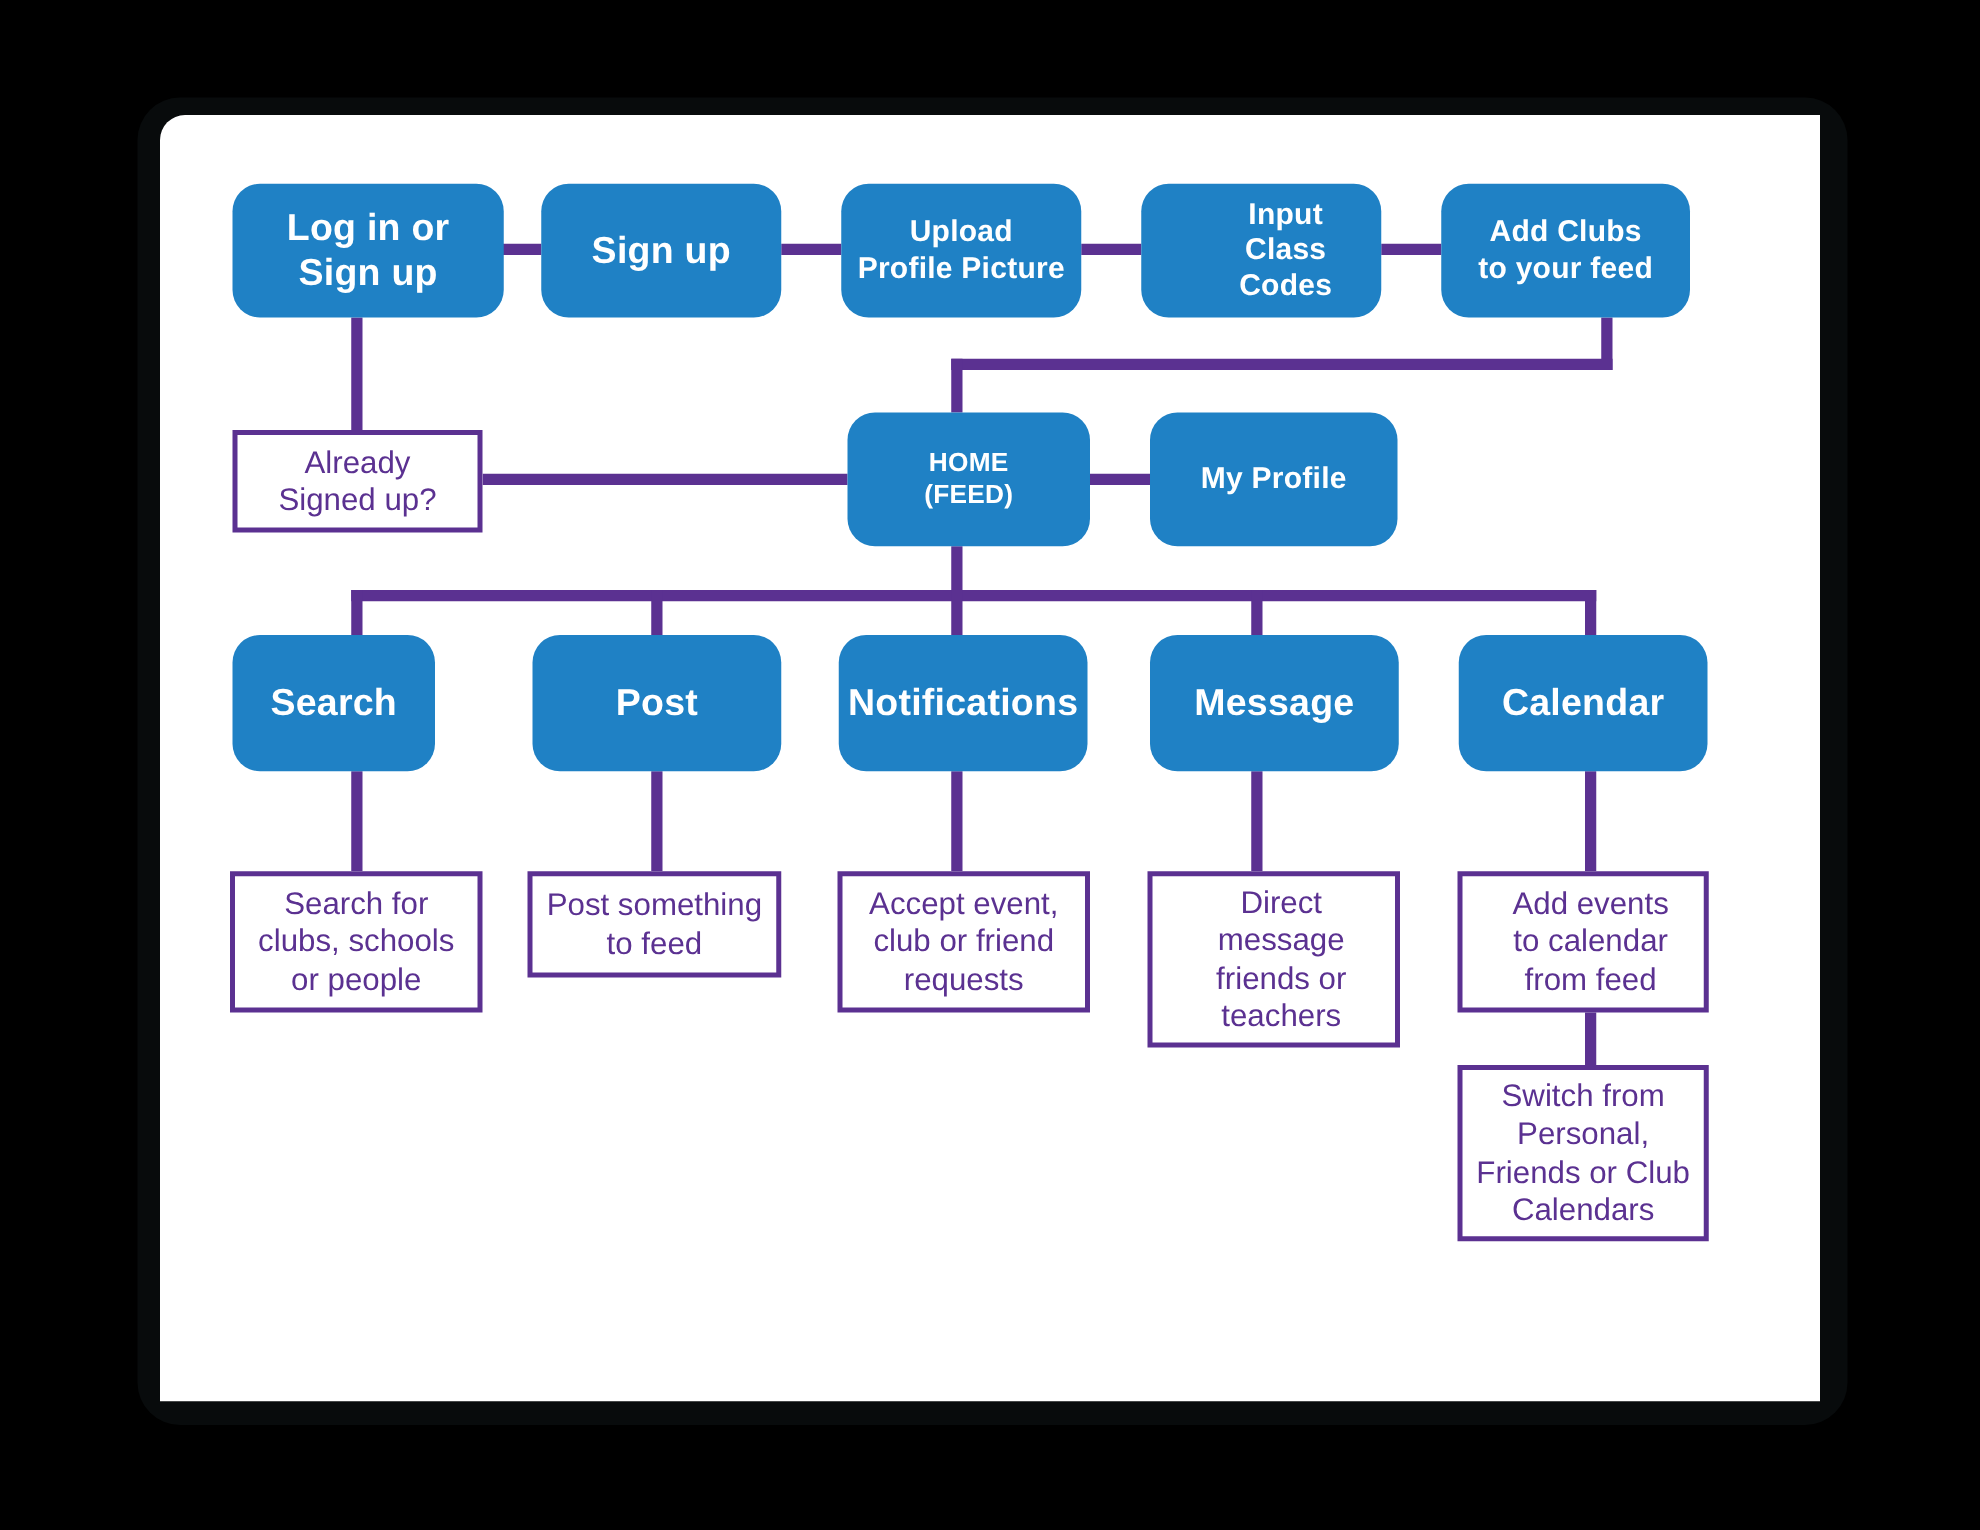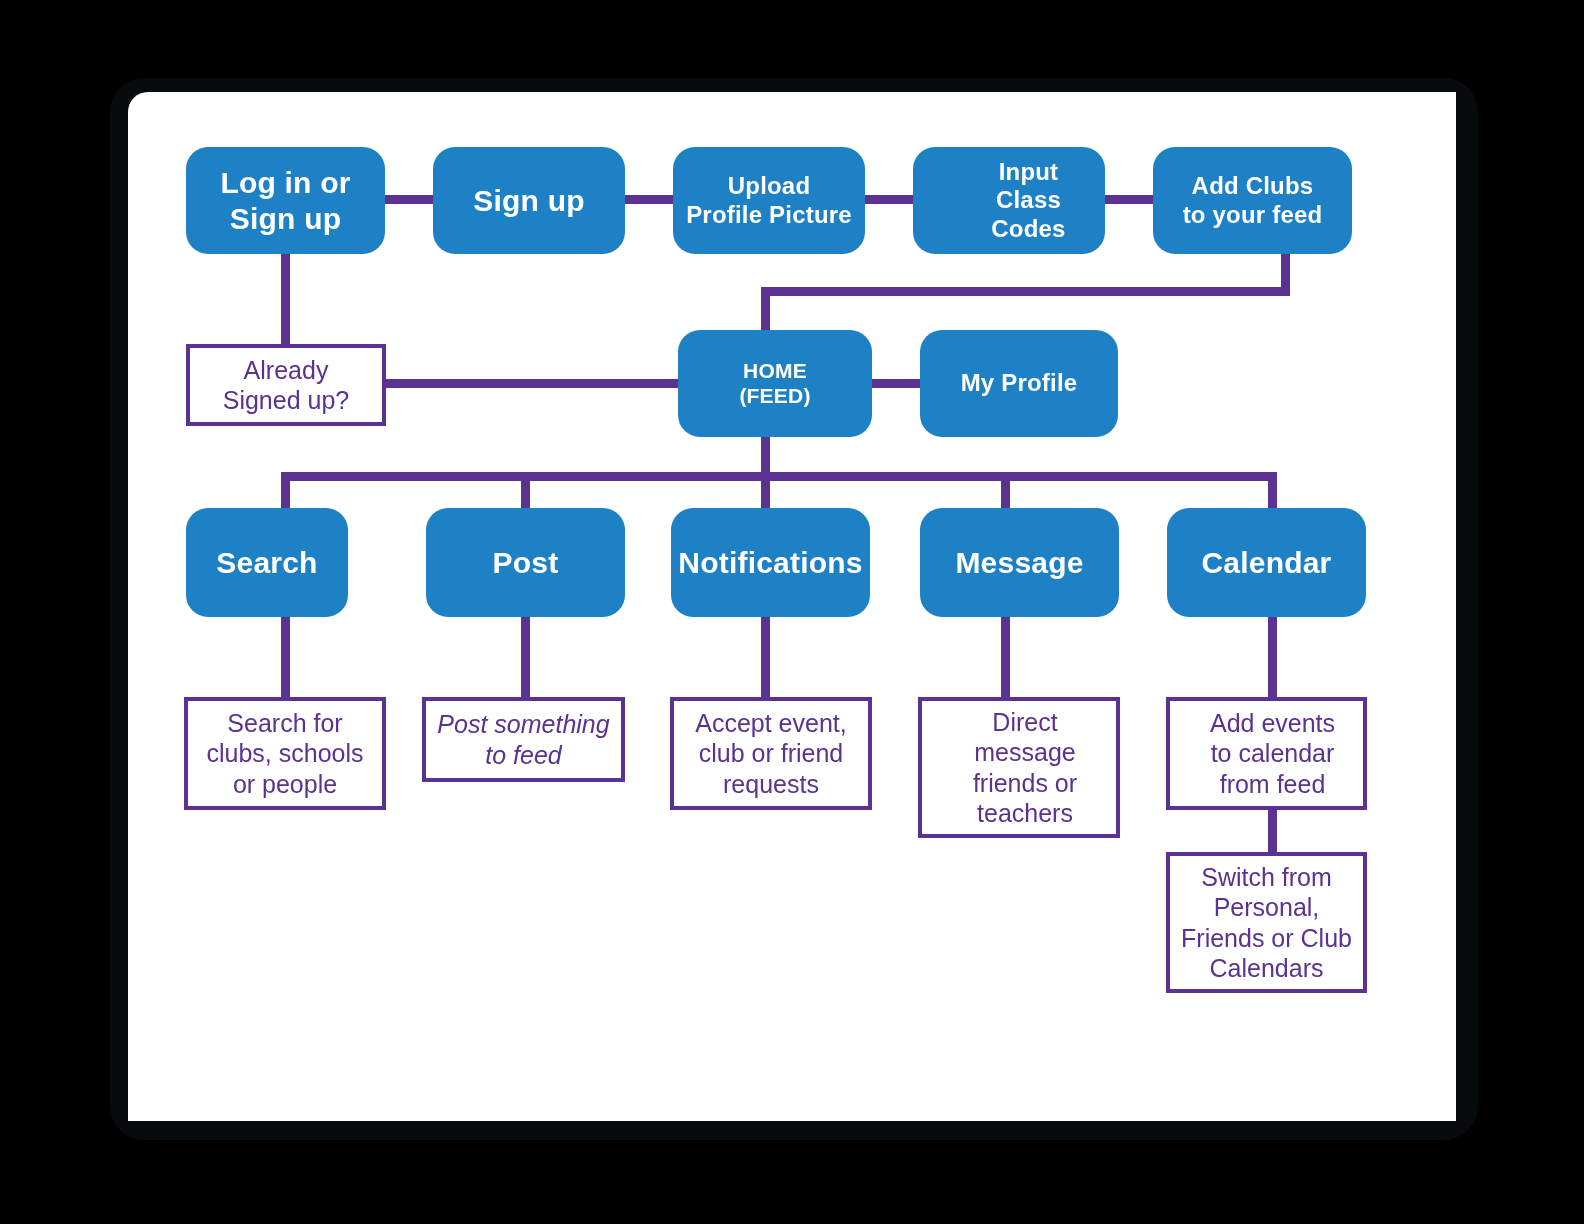--- a/index.html
+++ b/index.html
@@ -123,21 +123,21 @@
 
       <div class="conn" style="left:153px;  top:525px; width:9px; height:80px;"></div>
       <div class="conn" style="left:393px;  top:525px; width:9px; height:80px;"></div>
       <div class="conn" style="left:633px;  top:525px; width:9px; height:80px;"></div>
       <div class="conn" style="left:873px;  top:525px; width:9px; height:80px;"></div>
       <div class="conn" style="left:1140px; top:525px; width:9px; height:80px;"></div>
 
       <div class="conn" style="left:1140px; top:710px; width:9px; height:56px;"></div>
     </div>
 
-    <div class="node blue t-lg" style="left:58px; top:55px; width:199px; height:107px;">
+    <div class="node blue t-lg" style="left:58px; top:55px; width:217px; height:107px;">
       <span class="lbl" style="white-space:pre-line;">Log in or
 Sign up</span>
     </div>
 
     <div class="node blue t-lg" style="left:305px; top:55px; width:192px; height:107px;">
       <span class="lbl" style="white-space:pre-line;">Sign up</span>
     </div>
 
     <div class="node blue t-md" style="left:545px; top:55px; width:192px; height:107px;">
       <span class="lbl" style="white-space:pre-line;">Upload
@@ -188,21 +188,21 @@
       <span class="lbl" style="white-space:pre-line;">Calendar</span>
     </div>
 
     <div class="node white t-body" style="left:56px; top:605px; width:202px; height:113px;">
       <span class="lbl" style="white-space:pre-line;">Search for
 clubs, schools
 or people</span>
     </div>
 
     <div class="node white t-body" style="left:294px; top:605px; width:203px; height:85px;">
-      <span class="lbl" style="white-space:pre-line;font-style:italic;">Post something
+      <span class="lbl" style="white-space:pre-line;">Post something
 to feed</span>
     </div>
 
     <div class="node white t-body" style="left:542px; top:605px; width:202px; height:113px;">
       <span class="lbl" style="white-space:pre-line;">Accept event,
 club or friend
 requests</span>
     </div>
 
     <div class="node white t-body" style="left:790px; top:605px; width:202px; height:141px;padding-left:12px;">

